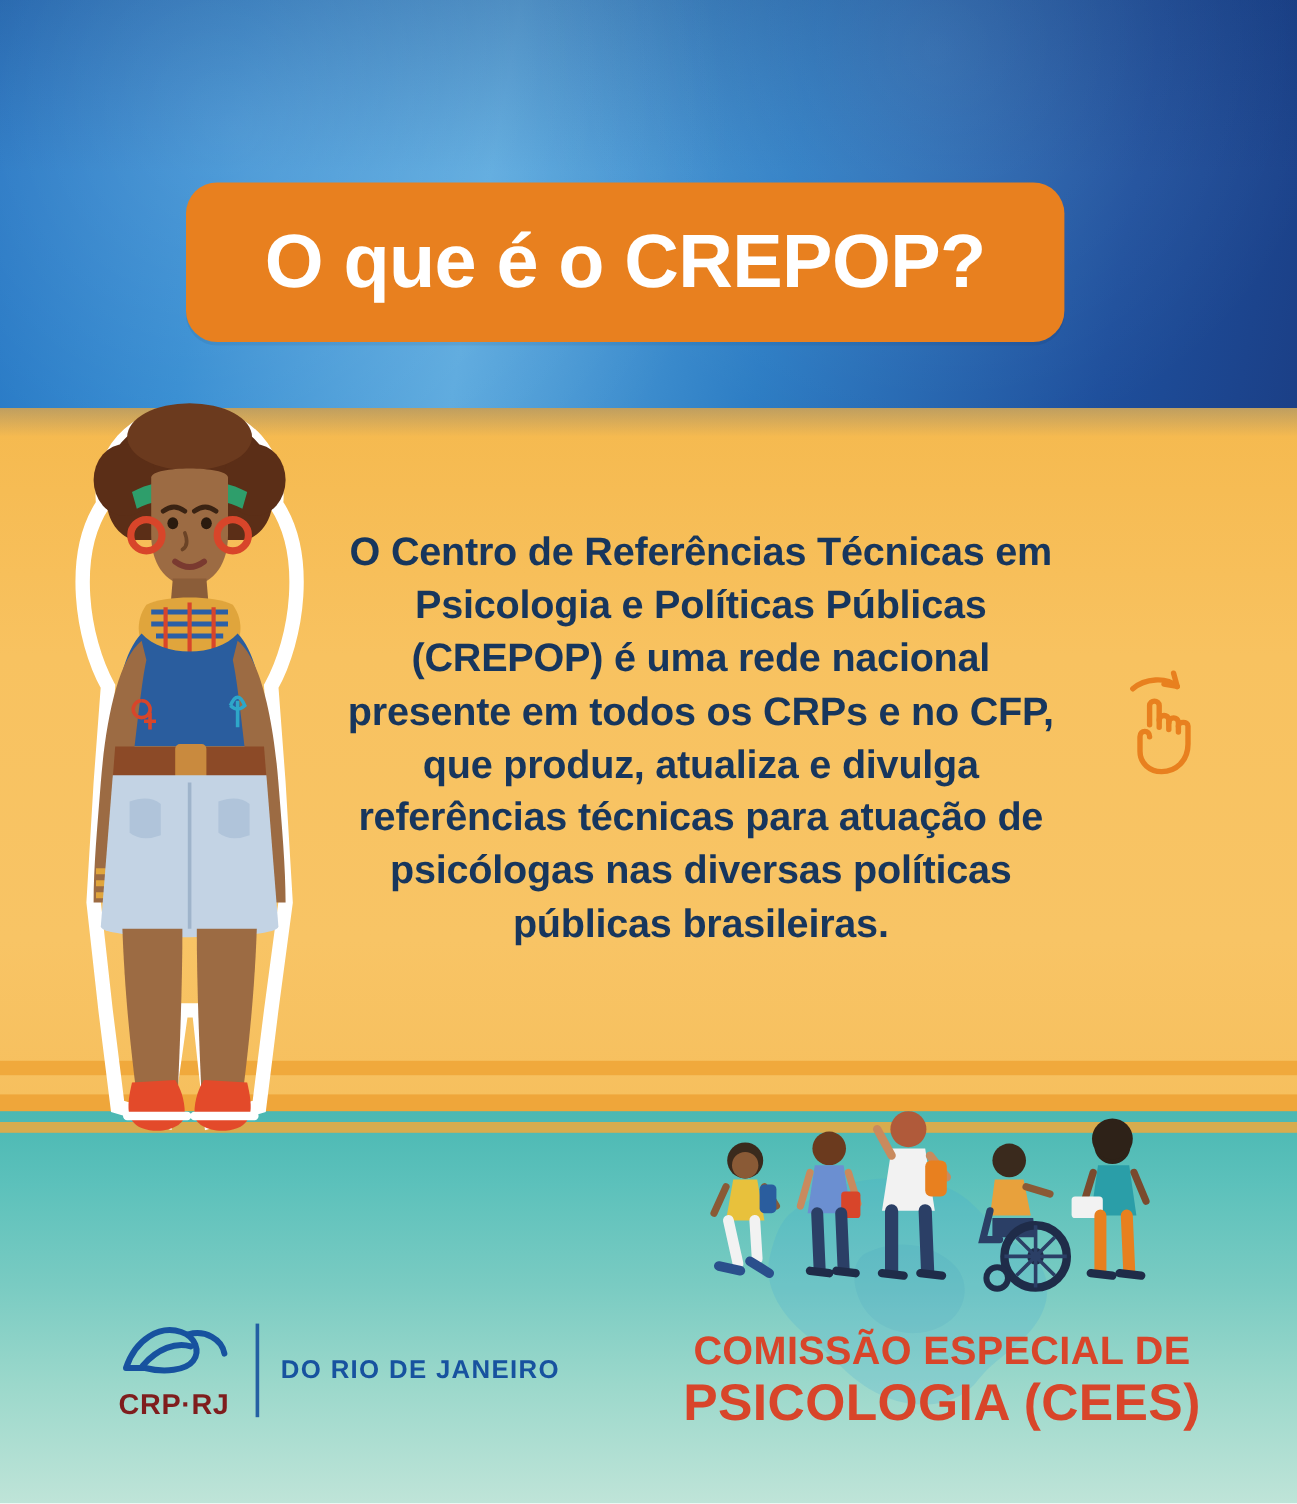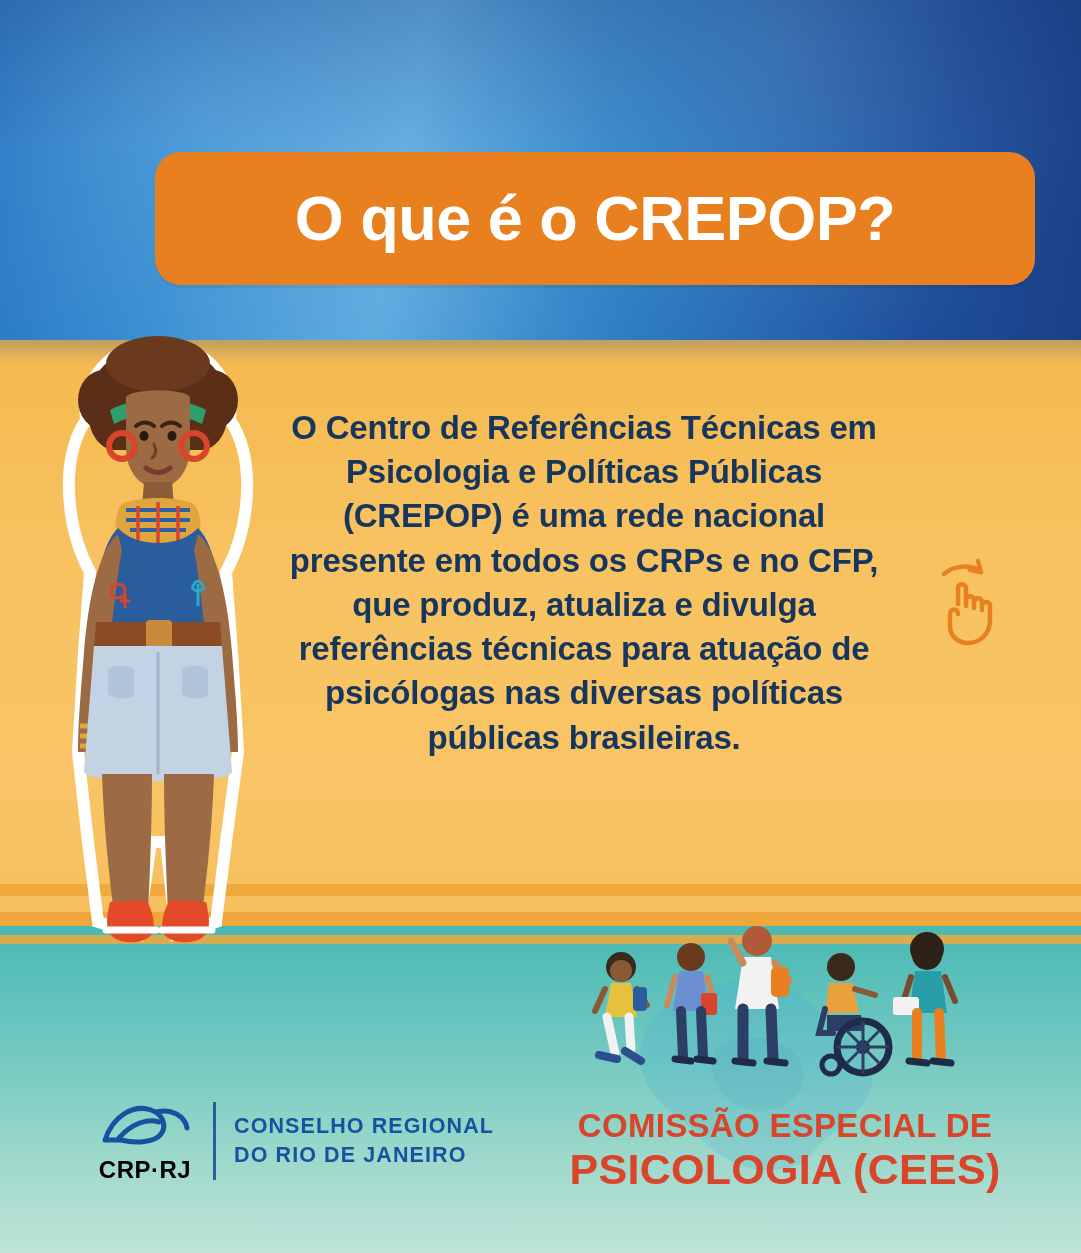--- a/index.html
+++ b/index.html
@@ -57,21 +57,21 @@
     position: absolute;
     left: 600px; top: 950px;
     width: 340px; height: 230px;
     opacity: .35;
   }
 
   
   .title-banner {
     position: absolute;
     left: 155px; top: 152px;
-    width: 880px; height: 133px;
+    width: 732px; height: 133px;
     background: #e8801f;
     border-radius: 26px;
     display: flex;
     align-items: center;
     justify-content: center;
     box-shadow: 0 3px 0 rgba(0,0,0,.06);
   }
   .title-banner h1 {
     margin: 0;
     color: #ffffff;
@@ -79,21 +79,21 @@
     font-weight: bold;
     letter-spacing: -0.5px;
     font-family: "Liberation Sans", sans-serif;
     text-align: center;
     line-height: 1;
   }
 
   
   .body-text {
     position: absolute;
-    left: 278px; top: 406px;
+    left: 278px; top: 438px;
     width: 612px;
     color: #17365d;
     font-size: 33px;
     font-weight: bold;
     line-height: 1.34;
     text-align: center;
     letter-spacing: -0.2px;
   }
 
   
@@ -128,21 +128,21 @@
   .logo-mark {
     width: 100px;
     text-align: center;
     color: #1b4f9c;
   }
   .logo-mark .crp-rj {
     font-size: 24px;
     font-weight: bold;
     letter-spacing: .5px;
     margin-top: 2px;
-    color: #000000;
+    color: #7f1d1d;
   }
   .logo-divider {
     width: 3px;
     height: 78px;
     background: #17529f;
     opacity: .9;
   }
   .logo-text {
     color: #17529f;
     font-size: 21.5px;
@@ -324,21 +324,20 @@
     <div class="logo-mark">
       <svg width="96" height="52" viewBox="0 0 96 52">
         <path d="M8 42 C 16 18, 36 6, 54 12 C 66 16, 70 28, 64 36 C 58 44, 40 46, 24 42 Z" fill="none" stroke="#17529f" stroke-width="5" stroke-linejoin="round"></path>
         <path d="M22 40 C 34 26, 50 20, 62 24" fill="none" stroke="#17529f" stroke-width="5" stroke-linecap="round"></path>
         <path d="M60 14 C 74 10, 88 18, 90 30" fill="none" stroke="#17529f" stroke-width="5" stroke-linecap="round"></path>
       </svg>
       <div class="crp-rj">CRP·RJ</div>
     </div>
     <div class="logo-divider"></div>
     <div class="logo-text">
-      <div>CONSELHO REGIONAL</div>
       <div>DO RIO DE JANEIRO</div>
     </div>
   </div>
 
   <div class="commission">
     <div class="line1">COMISSÃO ESPECIAL DE</div>
     <div class="line2">PSICOLOGIA (CEES)</div>
   </div>
 
 </div>

